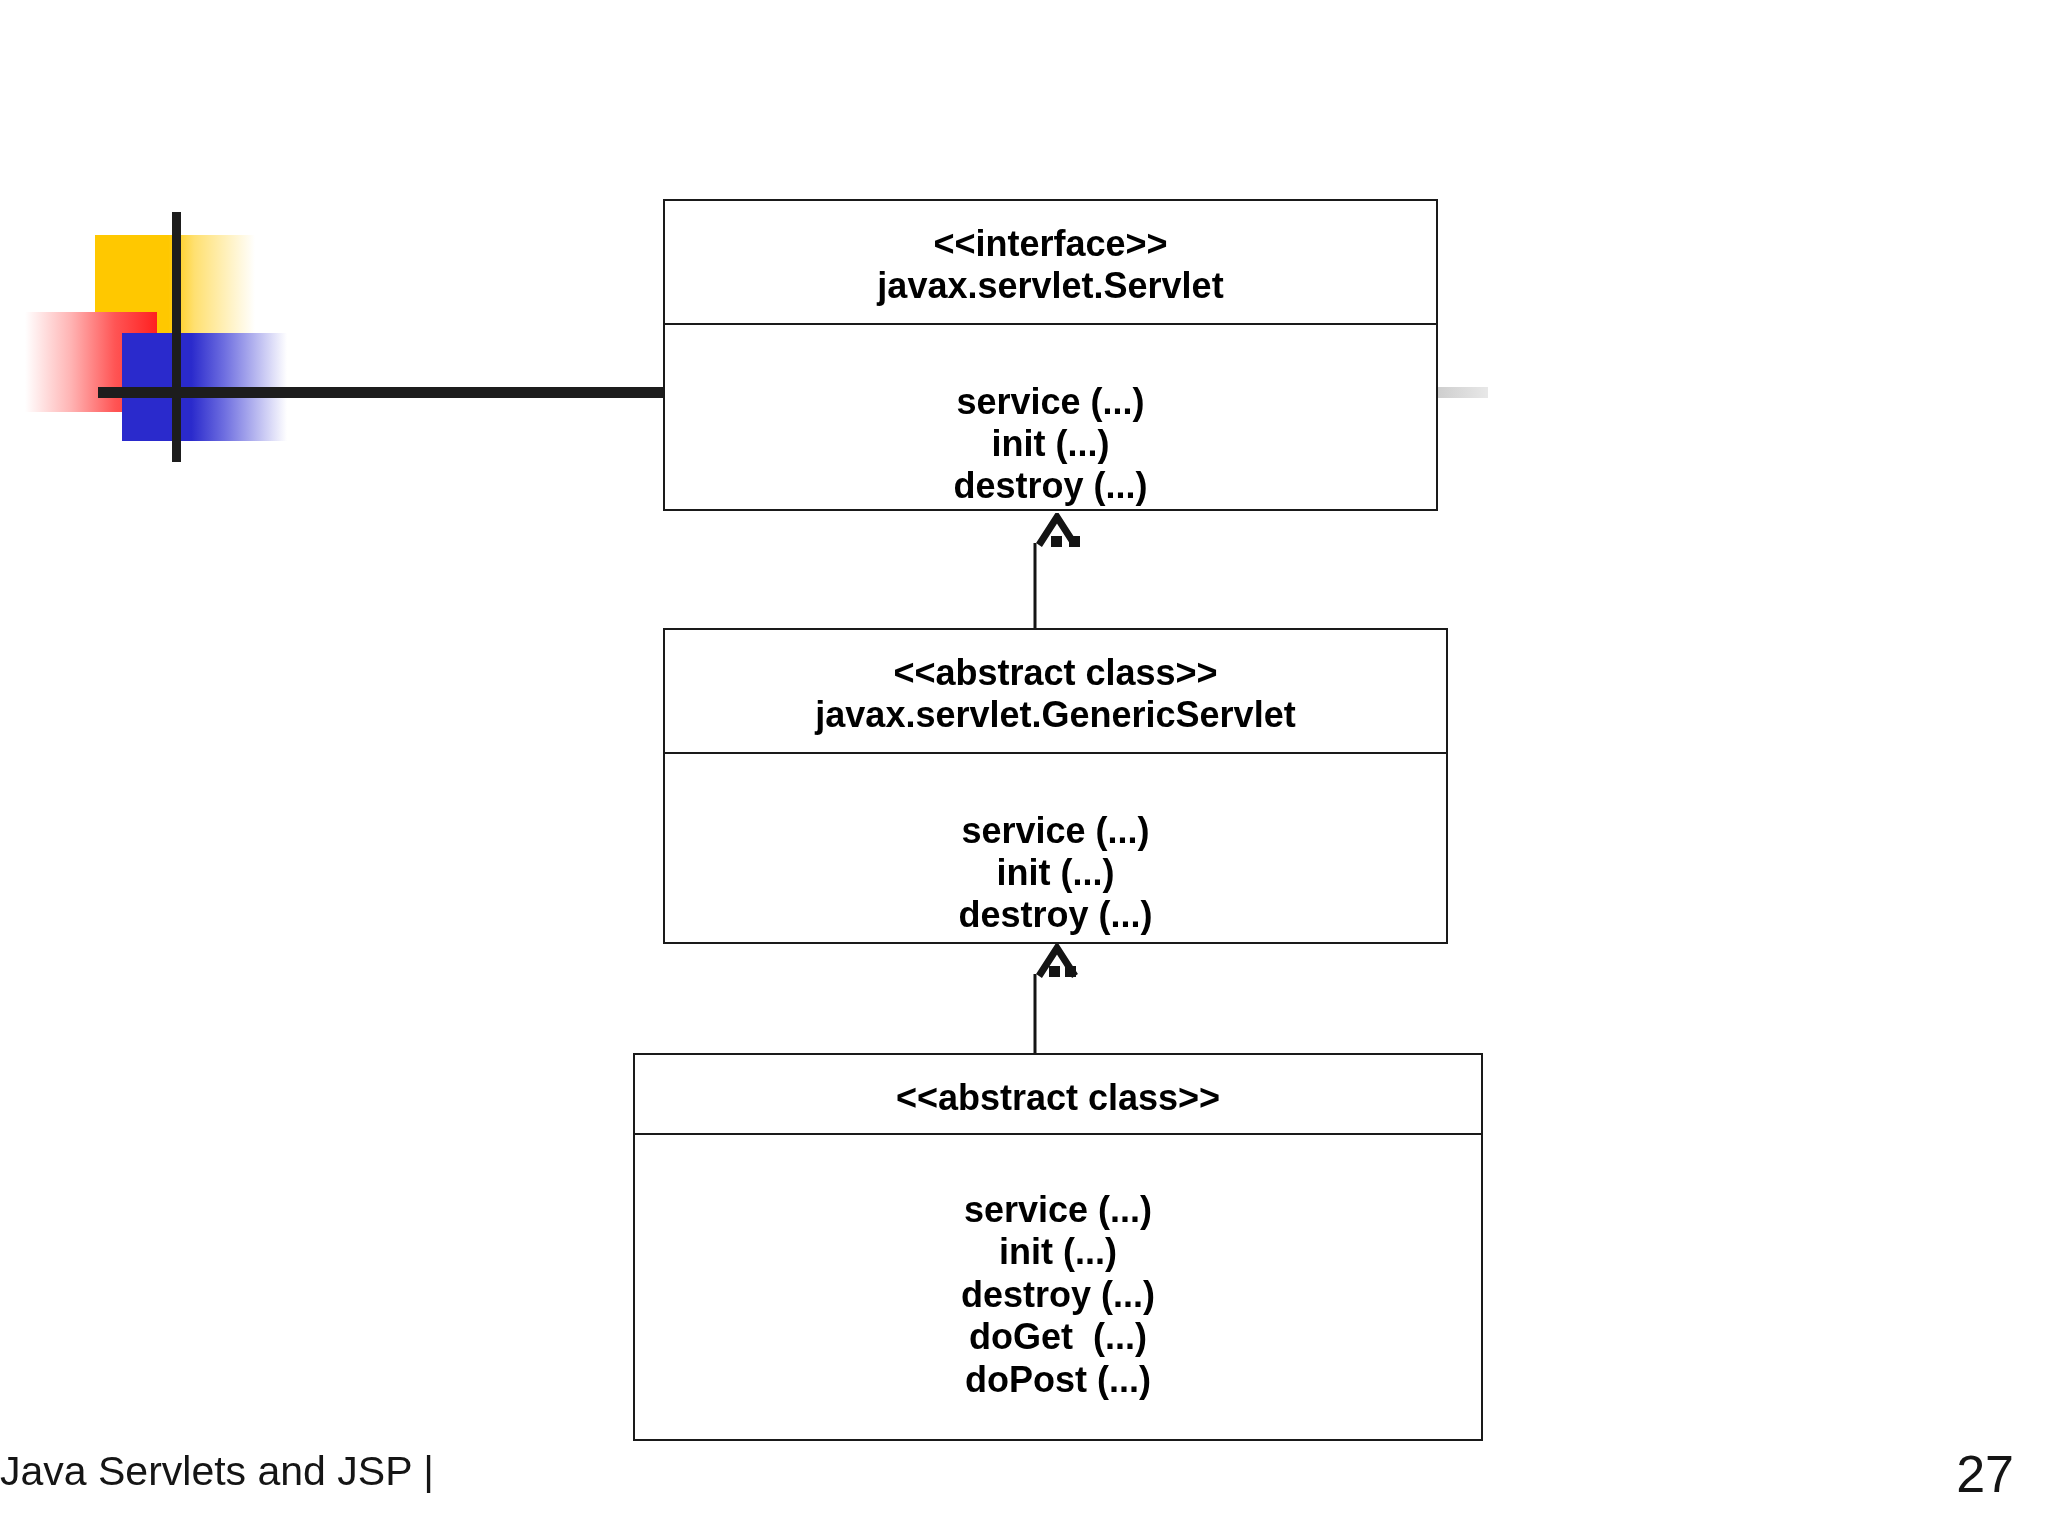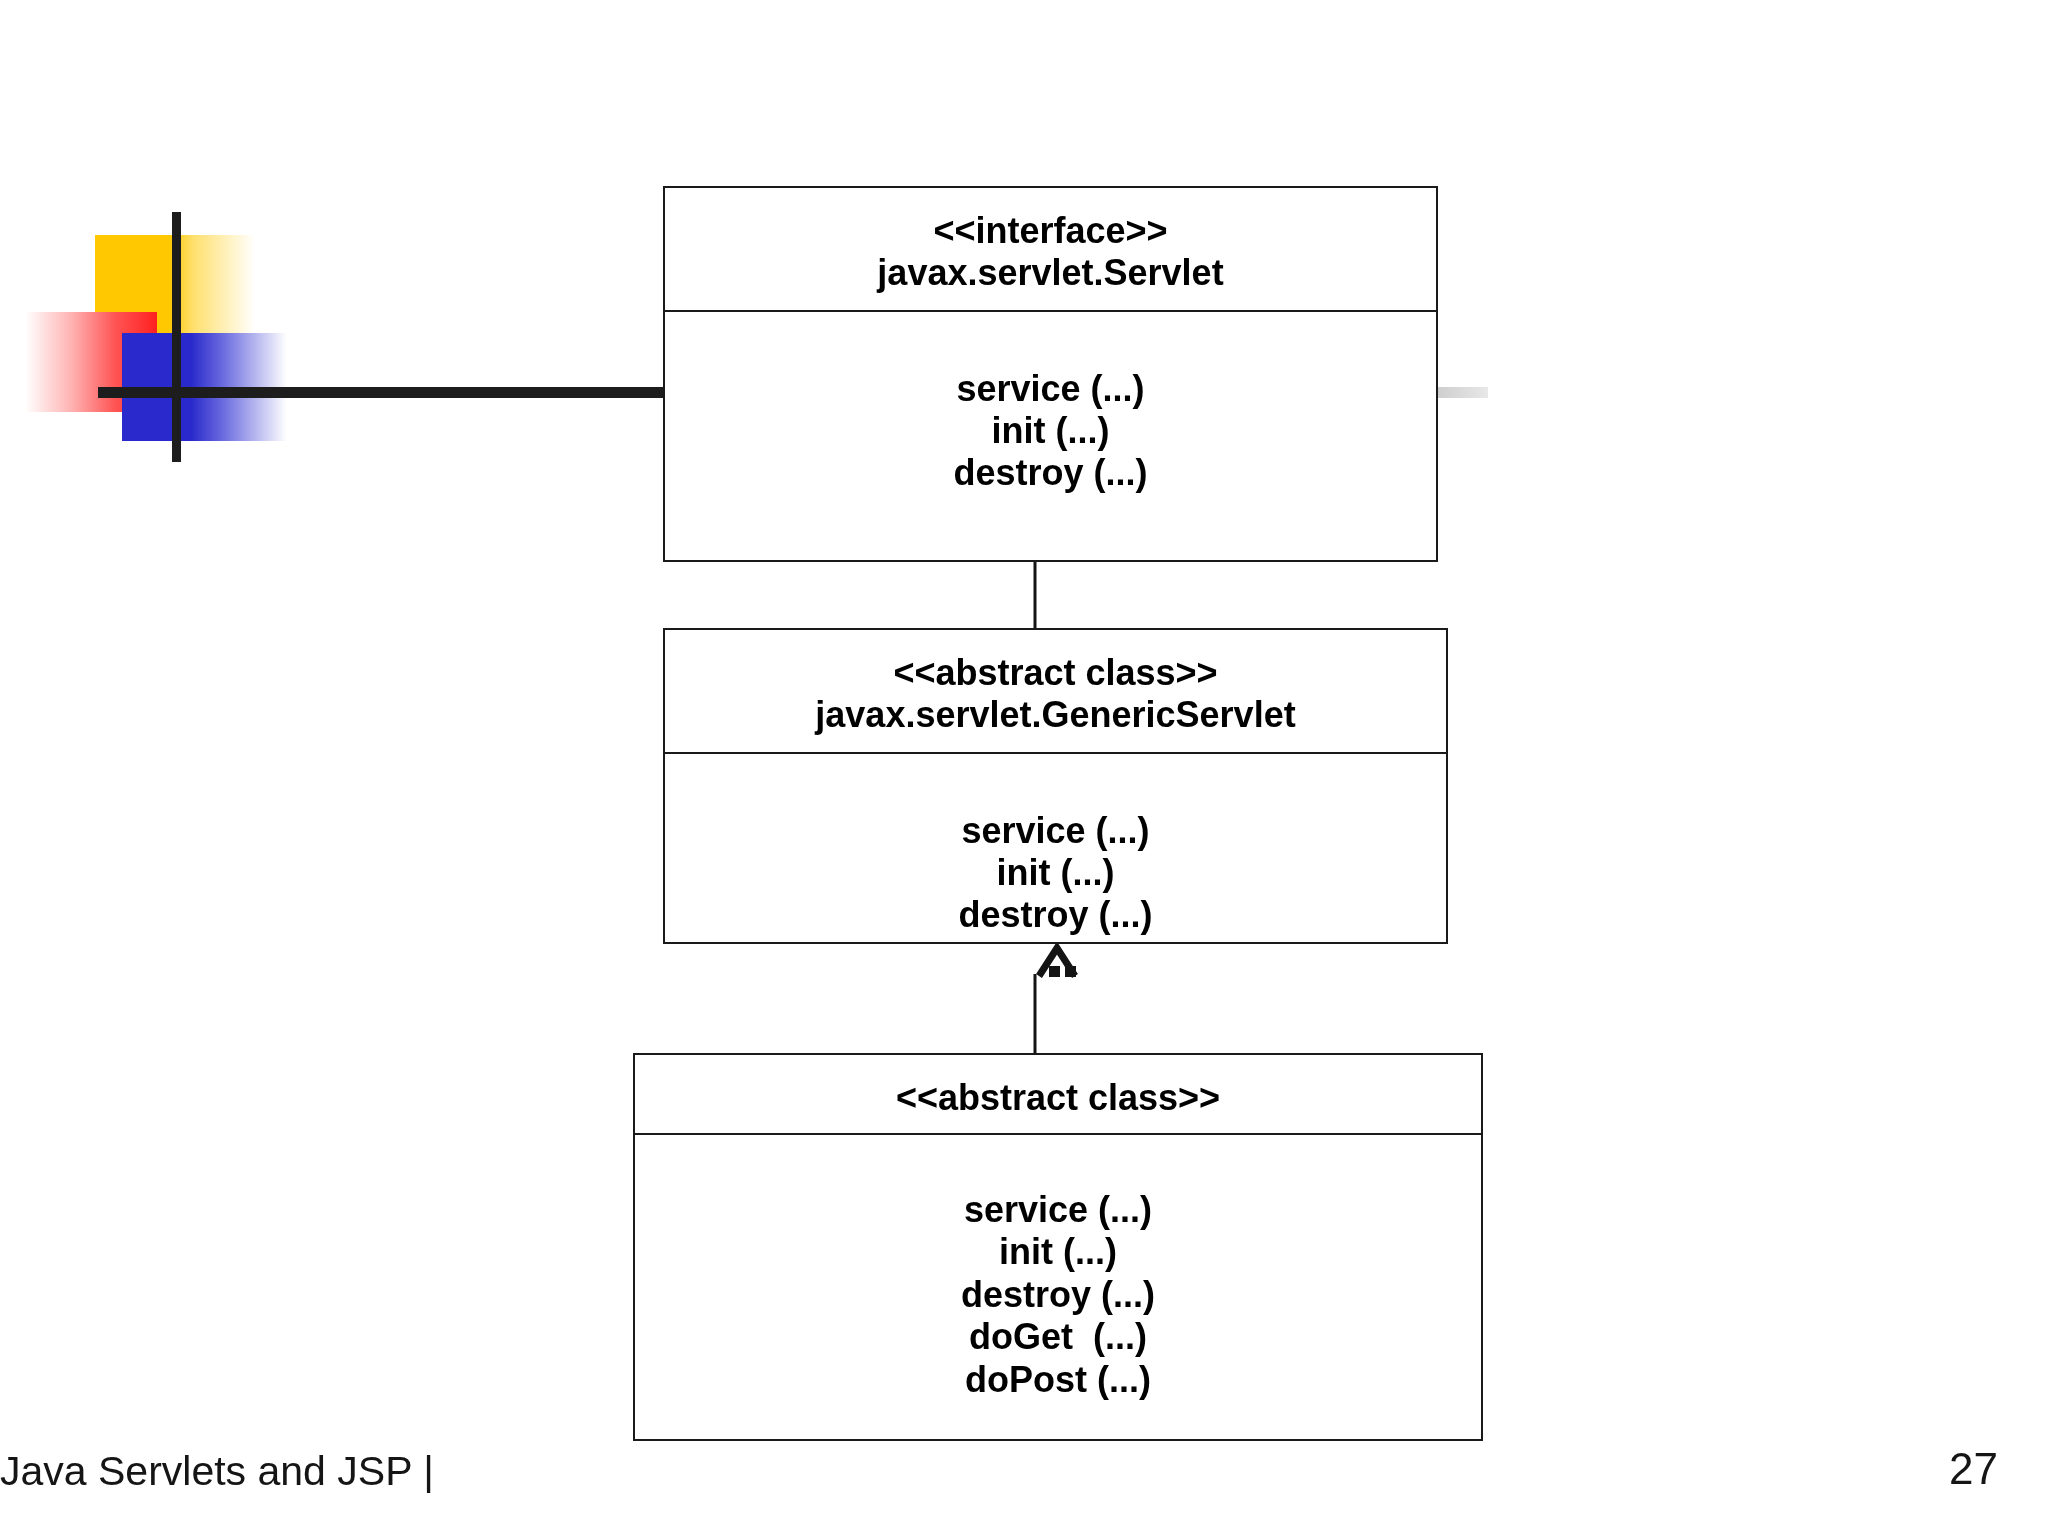--- a/index.html
+++ b/index.html
@@ -90,23 +90,23 @@
     font-family: "Liberation Sans", sans-serif;
     margin-top: 32px;
   }
   .uml-methods .m {
     white-space: pre;
   }
 
   
   #box-servlet {
     left: 663px;
-    top: 186px;
+    top: 199px;
     width: 775px;
-    height: 376px;
+    height: 312px;
     z-index: 5;
   }
   #box-servlet .uml-header {
     font-size: 36px;
     padding-top: 22px;
     padding-bottom: 16px;
   }
   #box-servlet .uml-methods {
     font-size: 36px;
     padding-top: 24px;
@@ -201,23 +201,23 @@
     right: 0;
     top: 1448px;
     text-align: left;
     font-size: 41px;
     color: #151515;
     font-family: Liberation Sans, sans-serif;
     z-index: 2;
   }
   #page-number {
     position: absolute;
-    right: 50px;
+    right: 34px;
     top: 1444px;
-    font-size: 44px;
+    font-size: 52px;
     color: #151515;
     font-family: "Liberation Sans", sans-serif;
     z-index: 2;
   }
 </style>
 </head>
 <body>
 
 <div id="logo">
   <div class="sq sq-yellow"></div>

